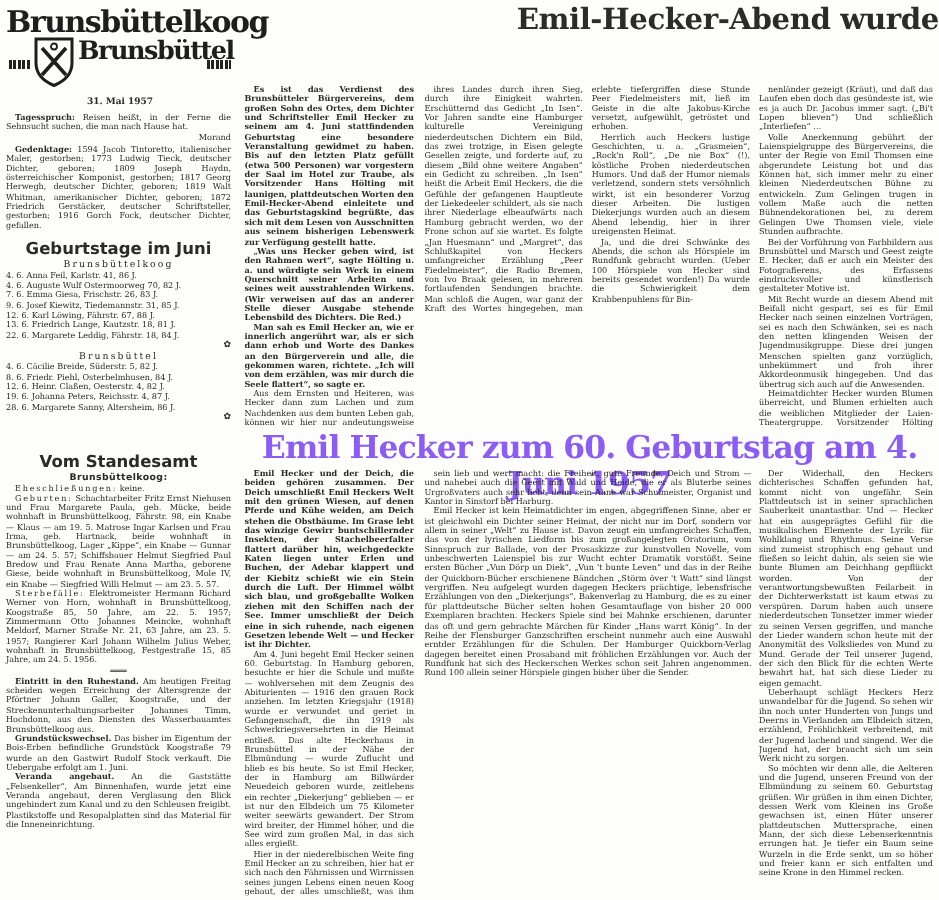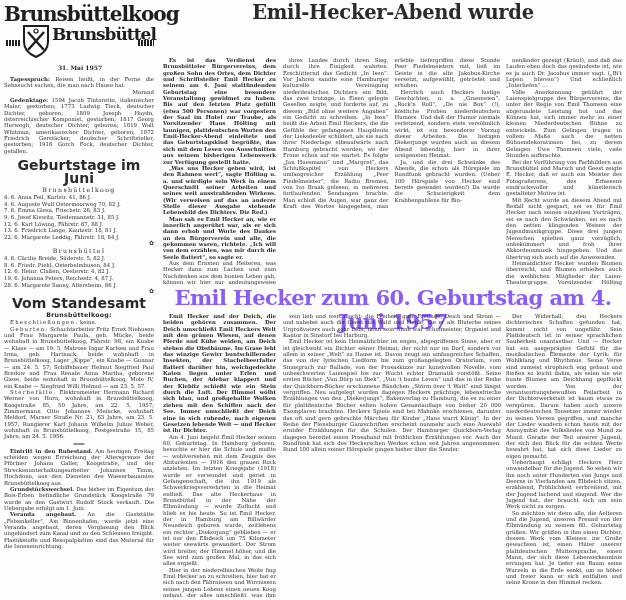--- a/index.html
+++ b/index.html
@@ -6,23 +6,23 @@
   body{width:626px;height:600px;overflow:hidden;position:relative;font-family:"DejaVu Serif",serif;color:#2a2a2a;}
   .abs{position:absolute;}
   .txt{font-size:5.4px;line-height:6.35px;text-align:justify;hyphens:auto;}
   .txt p{margin:0;text-indent:6px;}
   .bold{font-weight:bold;}
   .mast1{left:4px;top:2px;width:154px;font-family:"DejaVu Serif",serif;font-weight:bold;font-size:20px;letter-spacing:-1px;color:#1e1e1e;text-align:center;}
   .mast2{left:52px;top:24px;font-family:"DejaVu Serif",serif;font-weight:bold;font-size:17px;letter-spacing:-1px;color:#1e1e1e;}
   .crest{left:22px;top:24px;width:28px;height:34px;}
   .band{height:6px;background:repeating-linear-gradient(90deg,#222 0 2px,#fdfdfb 2px 3px);}
   .date{left:0;top:64px;width:160px;text-align:center;font-size:6px;font-weight:bold;}
-  .h1{left:160px;top:2px;width:466px;text-align:center;font-family:"DejaVu Serif",serif;font-weight:bold;font-size:19.5px;line-height:21px;color:#2b2b2b;letter-spacing:-0.3px;}
+  .h1{left:160px;top:2px;width:466px;text-align:right;font-family:"DejaVu Serif",serif;font-weight:bold;font-size:19.5px;line-height:21px;color:#2b2b2b;letter-spacing:-0.3px;}
   .h2{left:160px;top:286px;width:466px;text-align:center;font-family:"DejaVu Serif",serif;font-weight:bold;font-size:21px;line-height:24px;color:#8b5cf6;letter-spacing:-0.6px;}
-  .sec-title{font-family:"DejaVu Sans",sans-serif;font-weight:bold;font-size:14px;text-align:center;line-height:13px;}
+  .sec-title{font-family:"DejaVu Sans",sans-serif;font-weight:bold;font-size:11px;text-align:center;line-height:13px;}
   .sub{font-size:6.2px;text-align:center;letter-spacing:1.4px;line-height:9px;}
   .list{font-size:5.4px;line-height:6.6px;}
   .list div{white-space:nowrap;}
   .sep{text-align:center;font-size:6px;line-height:8px;}
   .star{text-align:right;font-size:6px;line-height:6px;}
   .spaced{letter-spacing:1.2px;}
 </style>
 </head>
 <body>
 
@@ -66,21 +66,21 @@
   <div class="sub">Brunsbüttel</div>
   <div class="list">
     <div>4. 6. Cäcilie Breide, Süderstr. 5, 82 J.</div>
     <div>8. 6. Friedr. Piehl, Osterbelmhusen, 84 J.</div>
     <div>12. 6. Heinr. Claßen, Oesterstr. 4, 82 J.</div>
     <div>19. 6. Johanna Peters, Reichsstr. 4, 87 J.</div>
     <div>28. 6. Margarete Sanny, Altersheim, 86 J.</div>
   </div>
   <div class="star">✿</div>
 
-  <div class="sec-title" style="margin-top:3px;">Vom Standesamt</div>
+  <div class="sec-title" style="margin-top:20px;">Vom Standesamt</div>
   <div class="sub" style="letter-spacing:0.3px;font-weight:bold;font-family:'DejaVu Sans',sans-serif;">Brunsbüttelkoog:</div>
   <p>
     <span class="spaced">Eheschließungen:</span>
     <span>keine.</span>
   </p>
   <p>
     <span class="spaced">Geburten:</span>
     <span>Schachtarbeiter Fritz Ernst Niehusen und Frau Margarete Paula, geb. Mücke, beide wohnhaft in Brunsbüttelkoog, Fährstr. 98, ein Knabe — Klaus — am 19. 5. Matrose Ingar Karlsen und Frau Irma, geb. Hartnack, beide wohnhaft in Brunsbüttelkoog, Lager „Kippe“, ein Knabe — Gunnar — am 24. 5. 57; Schiffsbauer Helmut Siegfried Paul Bredow und Frau Renate Anna Martha, geborene Giese, beide wohnhaft in Brunsbüttelkoog, Mole IV, ein Knabe — Siegfried Willi Helmut — am 23. 5. 57.</span>
   </p>
   <p>

